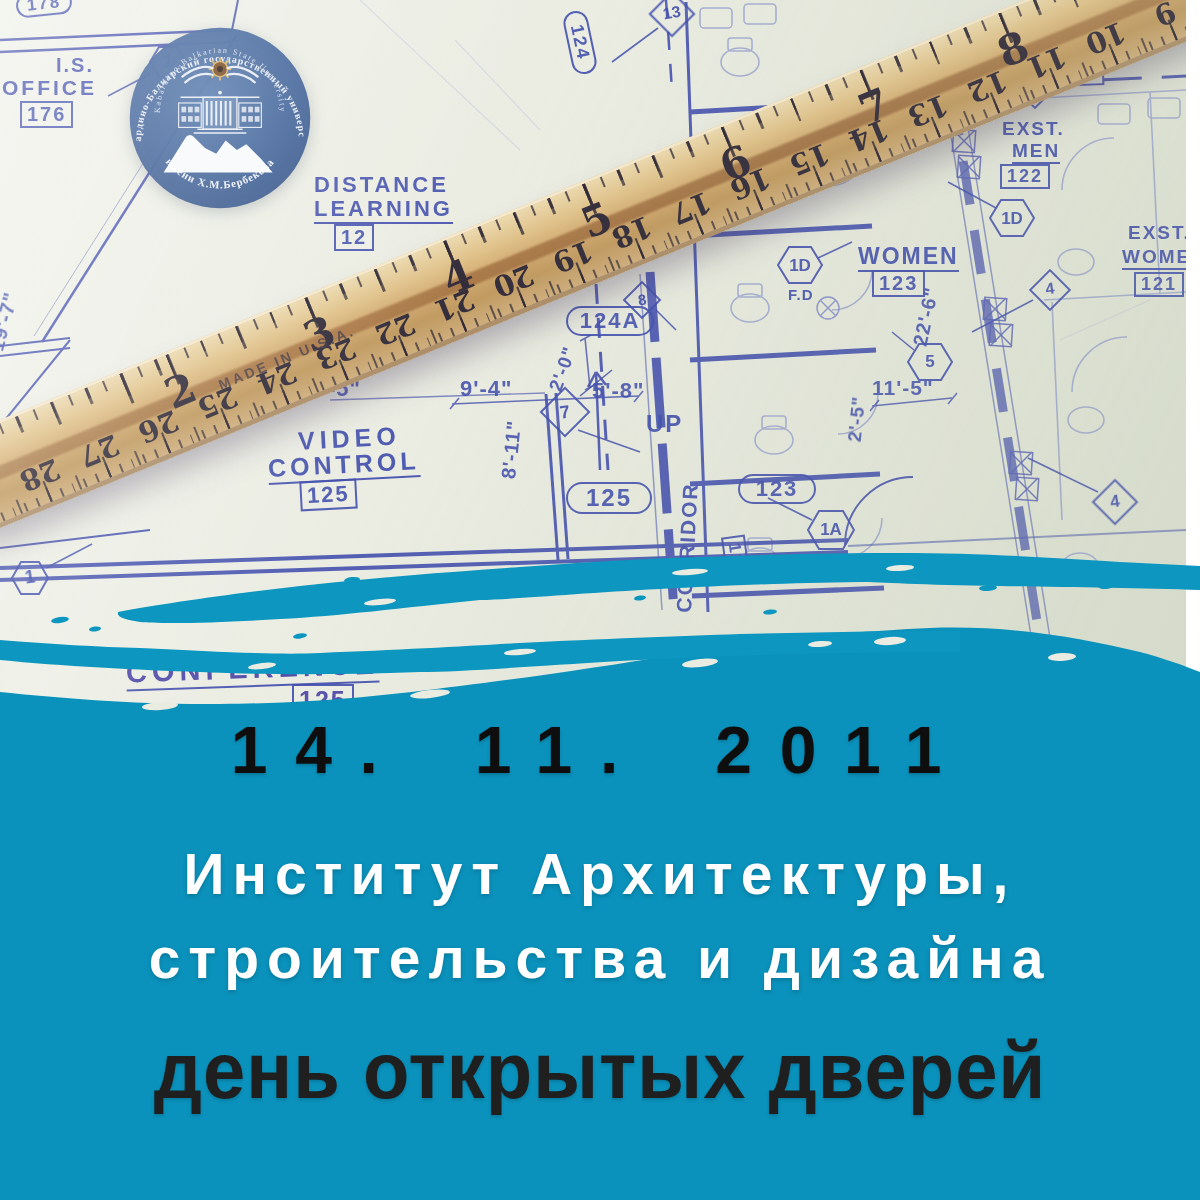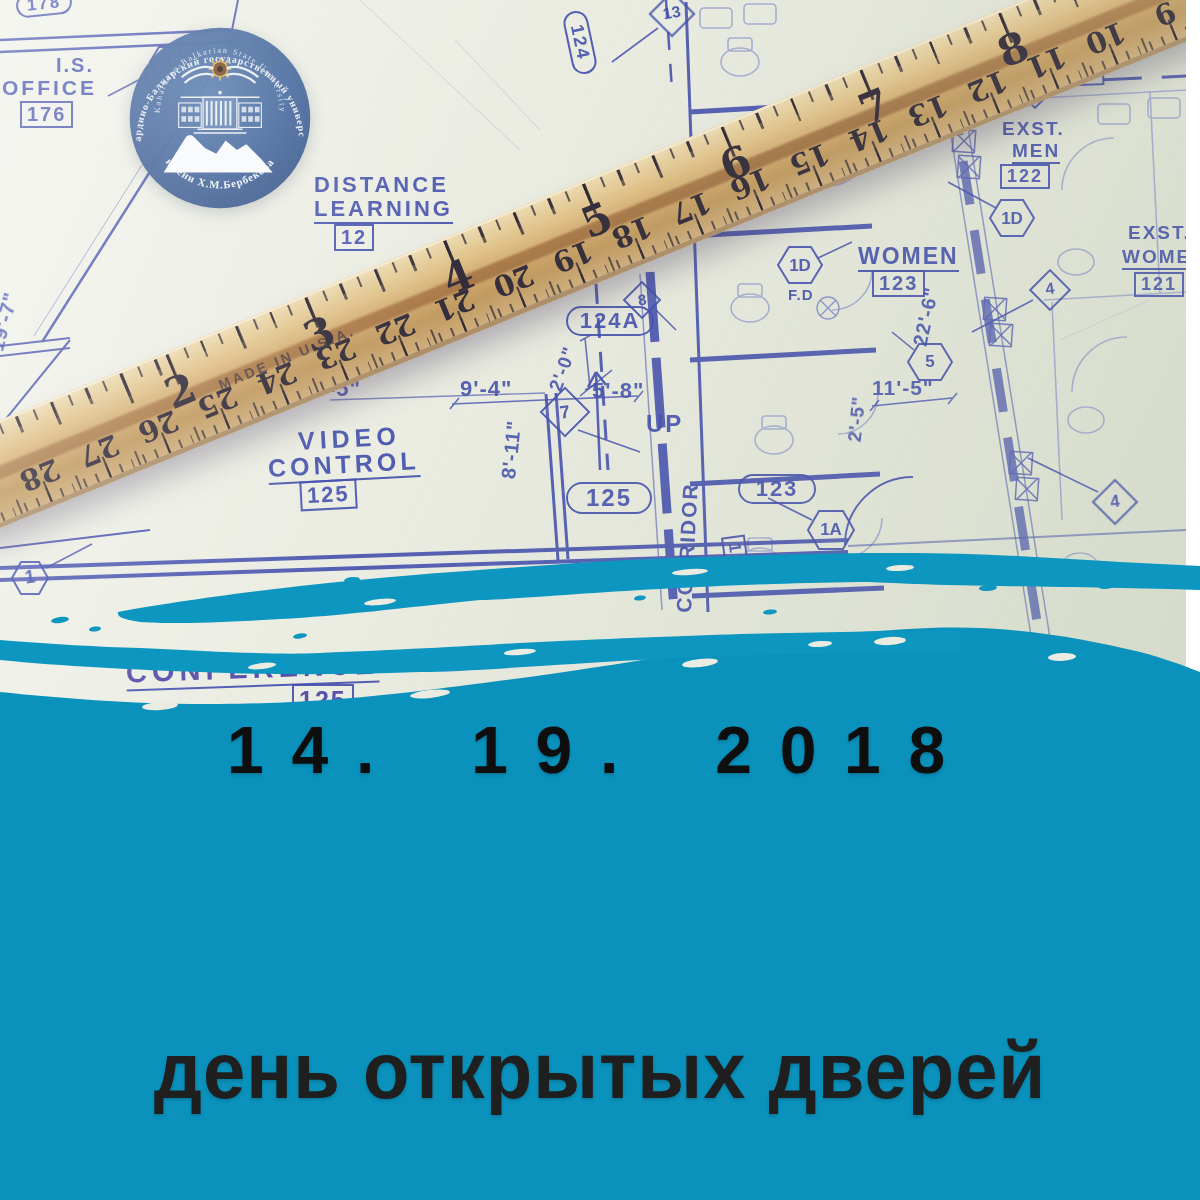--- a/index.html
+++ b/index.html
@@ -408,15 +408,19 @@
       <ellipse cx="820" cy="124" rx="12" ry="3" transform="rotate(-4 820 124)"></ellipse>
       <ellipse cx="262" cy="146" rx="14" ry="3" transform="rotate(-7 262 146)"></ellipse>
       <ellipse cx="160" cy="186" rx="18" ry="4" transform="rotate(-4 160 186)"></ellipse>
       <ellipse cx="430" cy="174" rx="20" ry="4" transform="rotate(-6 430 174)"></ellipse>
       <ellipse cx="700" cy="143" rx="18" ry="4" transform="rotate(-6 700 143)"></ellipse>
       <ellipse cx="890" cy="121" rx="16" ry="4" transform="rotate(-4 890 121)"></ellipse>
       <ellipse cx="1062" cy="137" rx="14" ry="4" transform="rotate(-3 1062 137)"></ellipse>
     </g>
   </svg>
 
-  <div class="cap date">14. 19. 2018</div>
+  <div class="cap date">14. 11. 2011</div>
+  <div class="cap inst">
+    <div>Институт Архитектуры,</div>
+    <div>строительства и дизайна</div>
+  </div>
   <div class="cap event">день открытых дверей</div>
 </div>
 
 </body></html>

